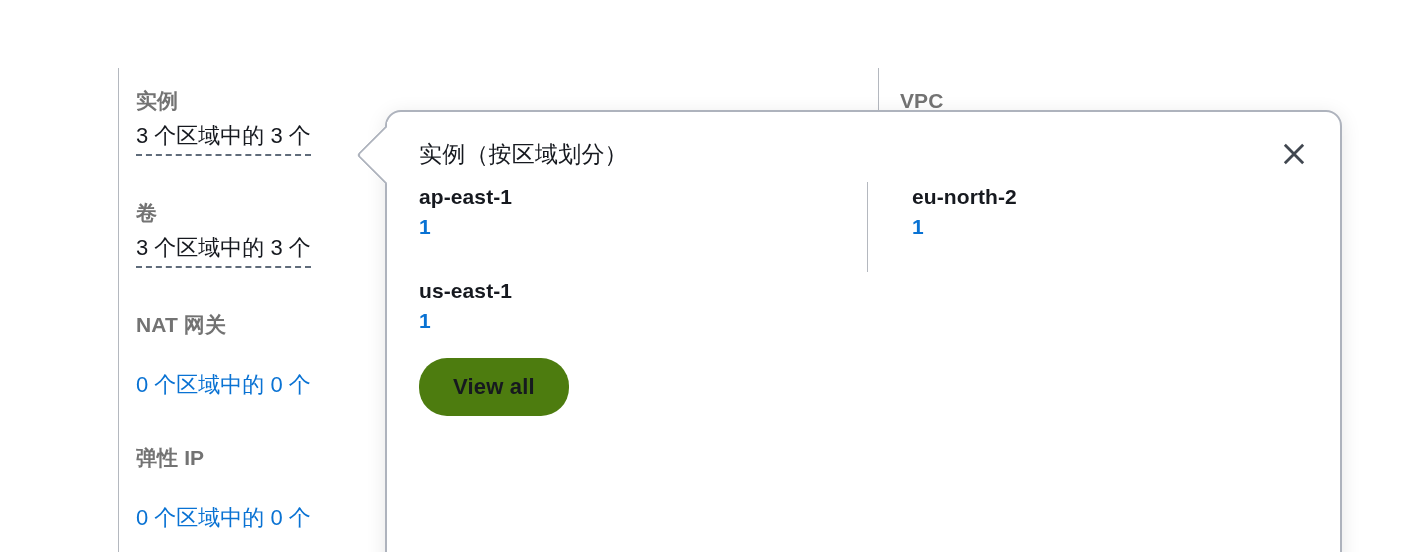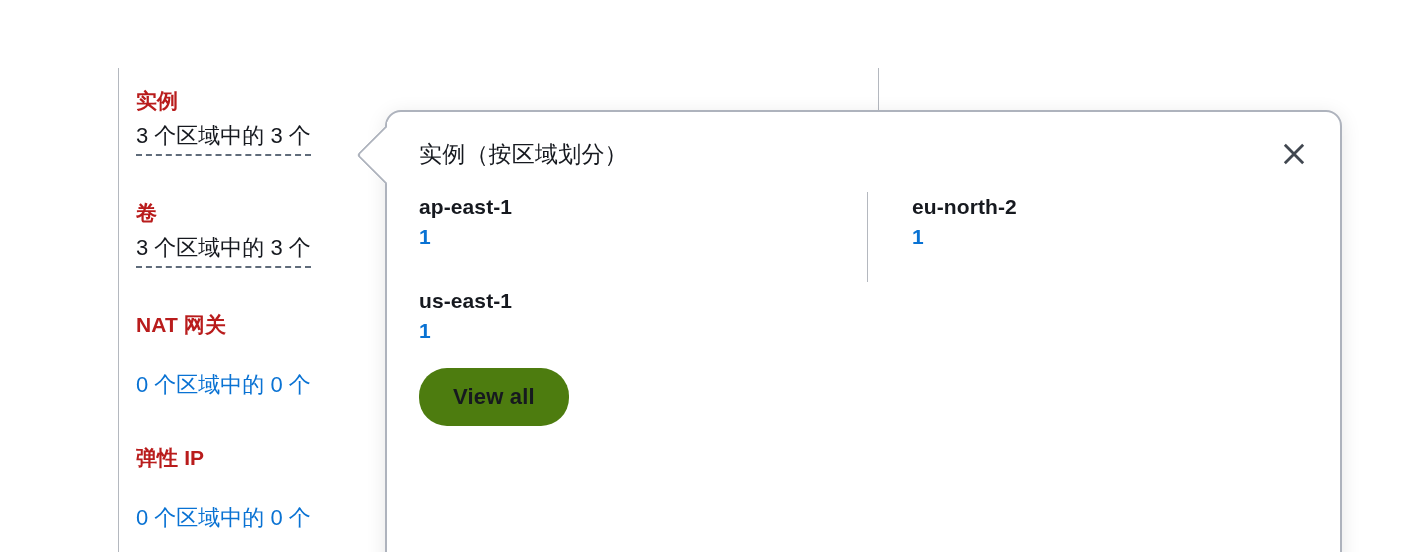--- a/index.html
+++ b/index.html
@@ -38,21 +38,21 @@
   }
   #col-left  { left: 136px; width: 330px; }
   #col-right { left: 900px; width: 440px; }
 
   .metric {
     margin-bottom: 42px;
   }
   .metric-label {
     font-size: 21px;
     font-weight: 700;
-    color: #b91c1c;
+    color: #737373;
     letter-spacing: 0.1px;
     line-height: 30px;
     margin-bottom: 4px;
     white-space: nowrap;
   }
   .metric-value {
     font-size: 22px;
     line-height: 32px;
     white-space: nowrap;
     display: inline-block;
@@ -136,21 +136,21 @@
     justify-content: center;
     cursor: pointer;
     z-index: 5;
     background: none;
     border: 0;
     padding: 0;
   }
 
   #regions-grid {
     position: relative;
-    margin-top: 22px;
+    margin-top: 12px;
     display: grid;
     grid-template-columns: 446px 1px auto;
     column-gap: 2px;
   }
   #regions-col-a { grid-column: 1; }
   #regions-sep {
     grid-column: 2;
     width: 1px;
     background: #b4b8bf;
     height: 90px;
@@ -221,20 +221,23 @@
 
     <div class="metric">
       <div class="metric-label">弹性 IP</div>
       <div class="metric-value link">0 个区域中的 0 个</div>
     </div>
 
   </div>
 
   <div class="metric-col" id="col-right">
 
+    <div class="metric">
+      <div class="metric-label">VPC</div>
+    </div>
 
     <div class="metric" style="margin-top:334px">
       <div class="metric-value link">0 个区域中的 0 个</div>
     </div>
 
   </div>
 
 </div>
 
 <div id="popover">

